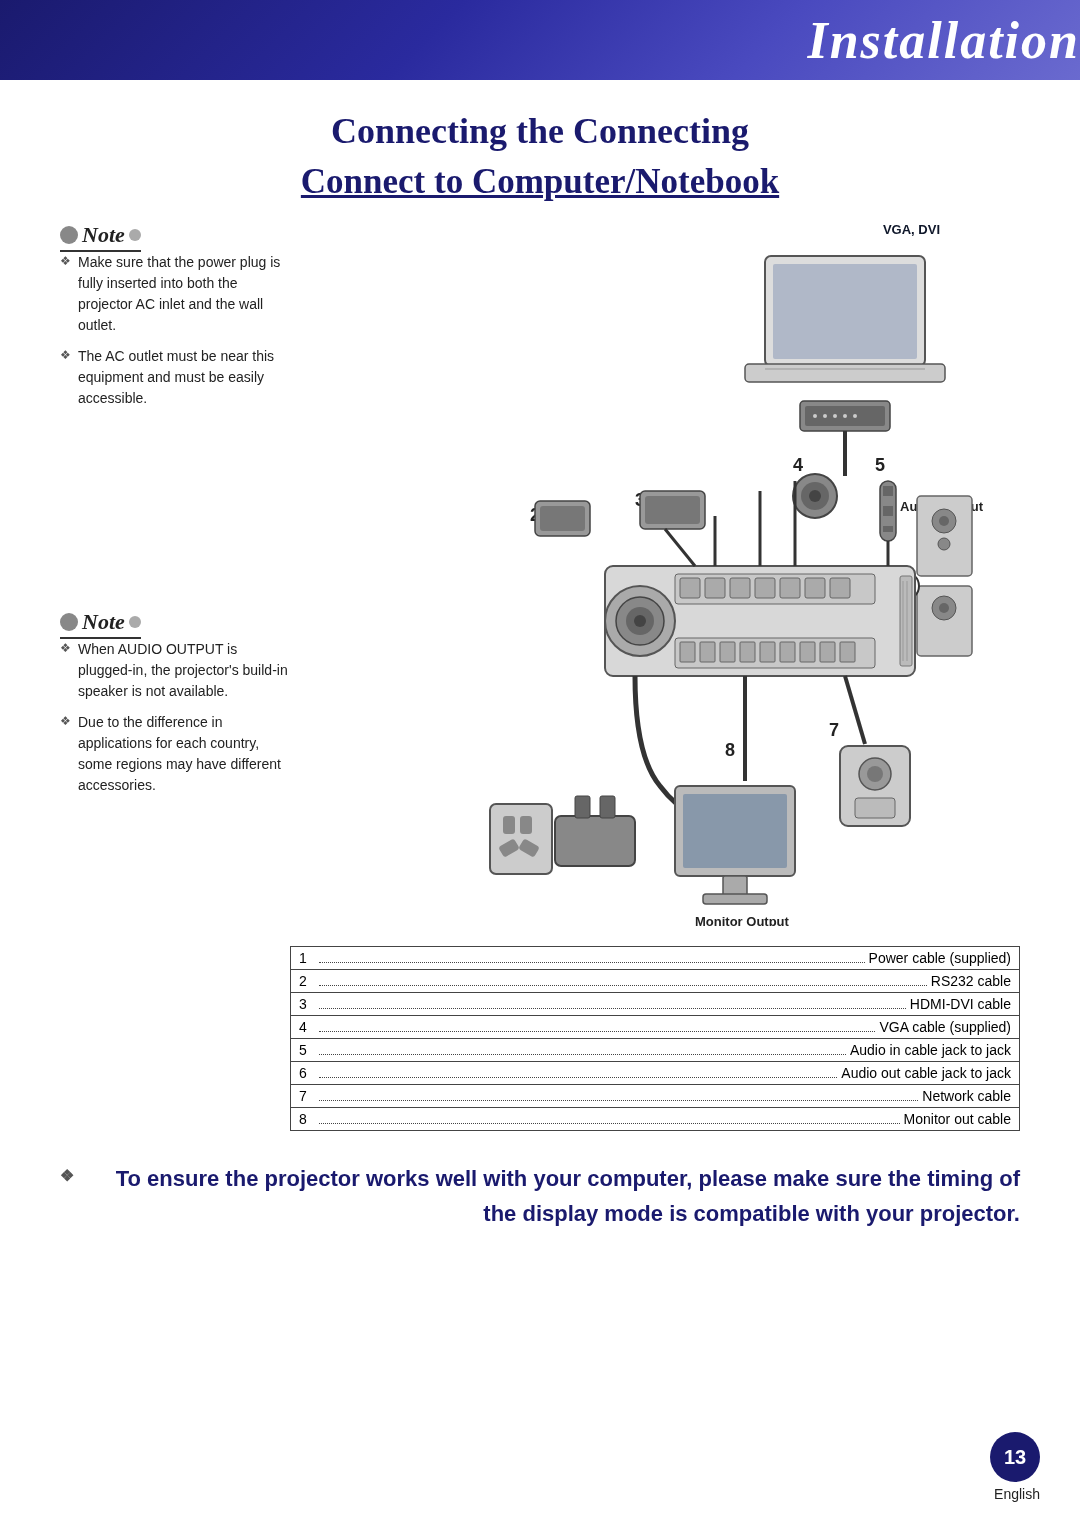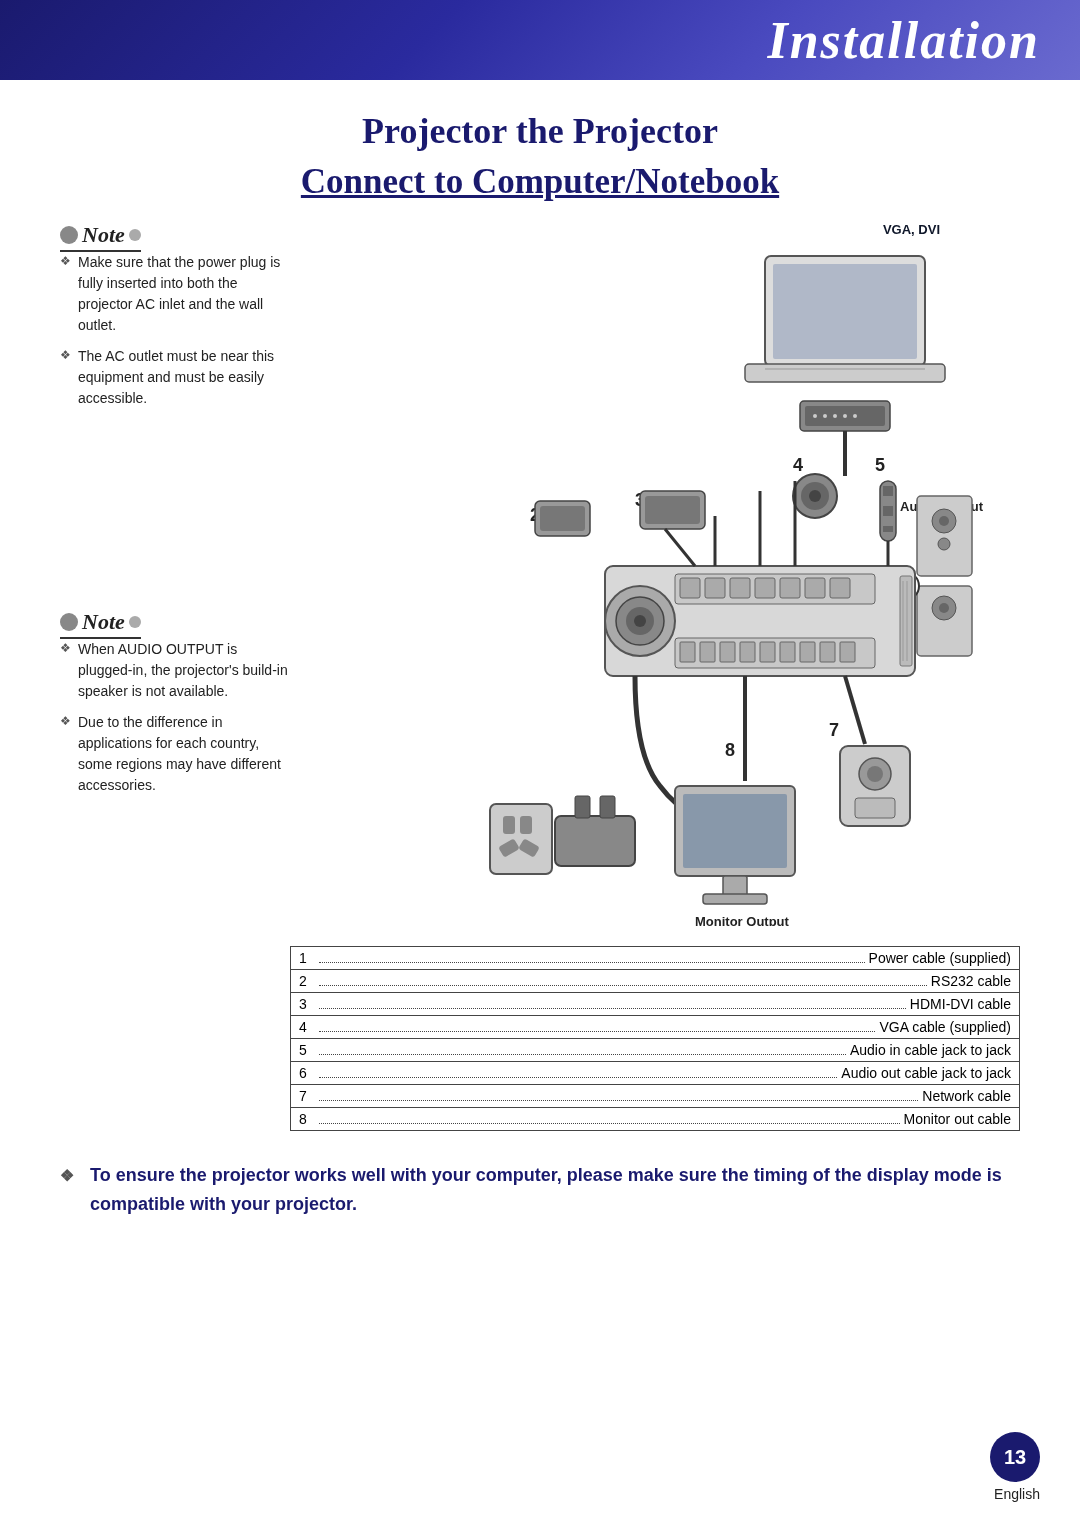--- a/index.html
+++ b/index.html
@@ -13,21 +13,20 @@
     }
 
     
     .header {
       width: 100%;
       height: 80px;
       background: linear-gradient(135deg, #1a1a6e 0%, #2a2a9e 40%, #4a4abf 70%, #6a6acf 100%);
       display: flex;
       align-items: center;
       justify-content: flex-end;
-      padding-right: 40px;
     }
     .header-title {
       font-size: 52px;
       font-style: italic;
       font-weight: bold;
       color: #ffffff;
       font-family: Georgia, serif;
       letter-spacing: 2px;
     }
 
@@ -136,26 +135,27 @@
       color: #555;
     }
 
     .diagram-svg {
       width: 100%;
     }
 
     
     .bottom-note {
       margin-top: 20px;
-      font-size: 18px;
+      font-size: 22px;
       font-weight: bold;
       color: #1a1a6e;
       line-height: 1.6;
       padding-left: 30px;
       position: relative;
+      text-align: right;
     }
 
     .bottom-note::before {
       content: '❖';
       position: absolute;
       left: 0;
       top: 2px;
       font-size: 16px;
       color: #555;
     }
@@ -247,21 +247,21 @@
 
 <div class="full-page">
 
   <div class="header">
     <span class="header-title">Installation</span>
   </div>
 
   <div class="content-area">
     <div class="page-content">
 
-      <div class="section-title">Projector the Projector</div>
+      <div class="section-title">Connecting the Connecting</div>
       <div class="subsection-title">Connect to Computer/Notebook</div>
 
       <div class="main-layout">
 
         <div class="left-panel">
 
           <div class="note-box">
             <div class="note-label">Note</div>
             <div class="note-item">Make sure that the power plug is fully inserted into both the projector AC inlet and the wall outlet.</div>
             <div class="note-item">The AC outlet must be near this equipment and must be easily accessible.</div>

